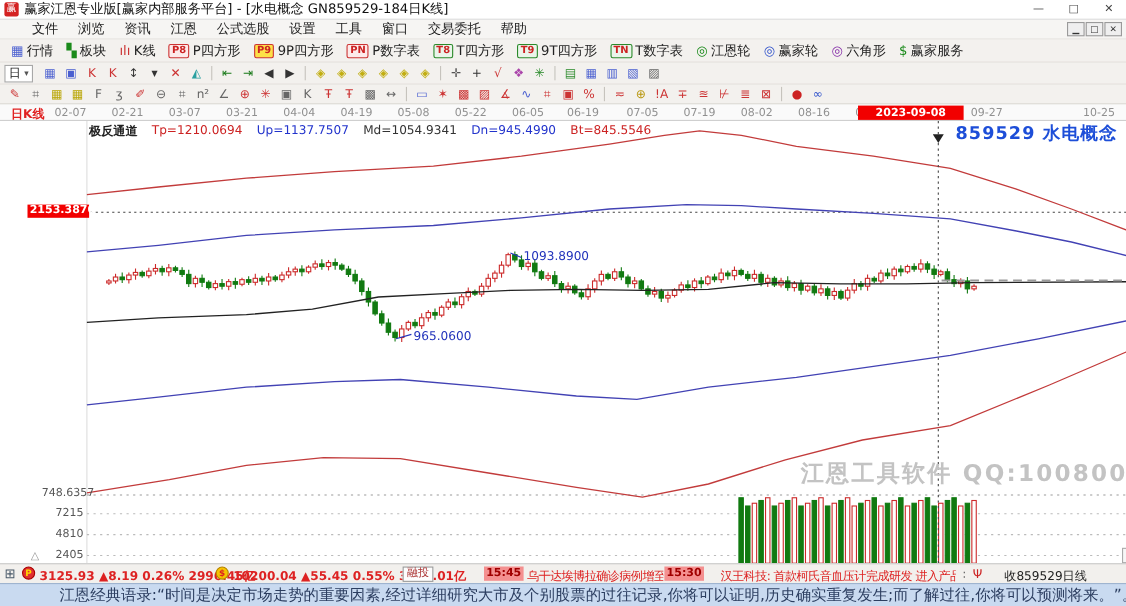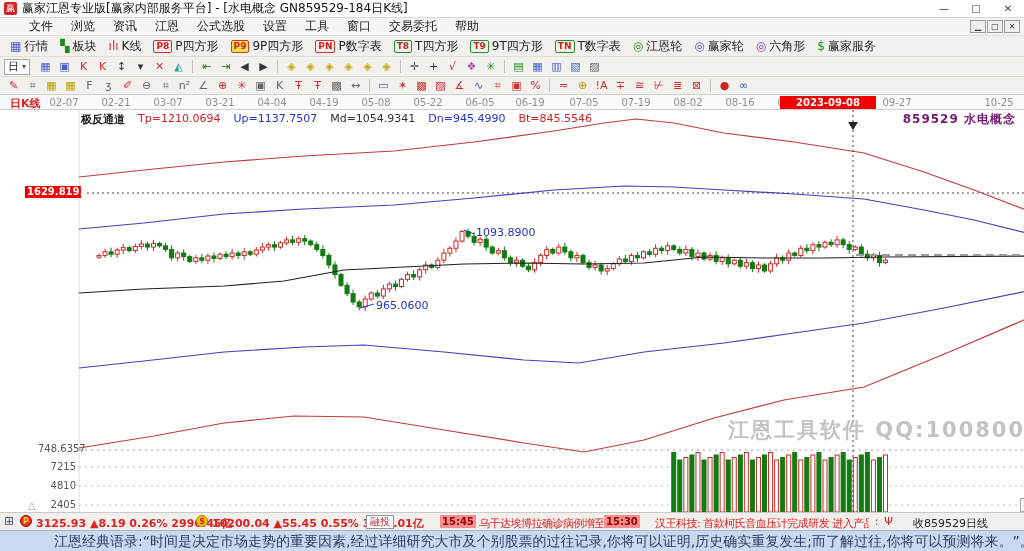--- a/index.html
+++ b/index.html
@@ -36,21 +36,21 @@
   #period-btn { display:flex; align-items:center; border:1px solid #a8a8a8; background:#fff; height:16px; padding:0 3px; gap:3px; margin-right:6px; font-size:11px; }
 
   .axis-date { position:absolute; top:2px; transform:translateX(-50%); font-size:10px; color:#909090; white-space:nowrap; }
   #crosshair-date { position:absolute; top:1px; transform:translateX(-50%); font-size:10px; font-weight:bold; color:#fff; background:#f20000; padding:0 16px; line-height:13px; }
   #mode-label { position:absolute; left:10px; top:1px; color:#e02222; font-weight:bold; font-size:11px; }
 
   
   #channel-row { position:absolute; left:57px; top:2px; display:flex; gap:13px; font-size:11px; white-space:nowrap; }
   #channel-name { color:#222; font-weight:bold; }
   .cv-red { color:#cc2222; } .cv-blue { color:#2233cc; } .cv-dark { color:#333; }
-  #symbol-label { position:absolute; right:8px; top:1px; color:#701a75; font-weight:bold; font-size:12px; letter-spacing:1px; }
+  #symbol-label { position:absolute; right:8px; top:1px; color:#1d4ed8; font-weight:bold; font-size:16px; letter-spacing:1px; }
   #price-label { position:absolute; left:1px; top:76px; background:#f20000; color:#fff; font-size:10px; font-weight:bold; padding:0 2px; line-height:12px; width:56px; }
   #lower-label { position:absolute; left:14px; top:333px; font-size:10px; color:#555; }
   .vol-tick { position:absolute; left:10px; width:42px; text-align:right; font-size:10px; color:#555; }
   .annot { position:absolute; color:#2233bb; font-size:11px; white-space:nowrap; }
   #wm1 { position:absolute; left:704px; top:306px; font-size:21px; font-weight:600; color:#c3c3c3; letter-spacing:2px; white-space:nowrap; }
   #wm2 { position:absolute; left:866px; top:338px; font-size:46px; font-weight:bold; color:#dfdede; letter-spacing:4px; white-space:nowrap; }
   #scroll-right-btn { position:absolute; left:996px; top:388px; width:20px; height:14px; border:1px solid #aaa; background:#f7f7f7; font-size:10px; color:#555; display:flex; align-items:center; justify-content:center; }
   #scroll-left-glyph { position:absolute; left:4px; top:390px; font-size:10px; color:#999; }
 
   
@@ -590,21 +590,21 @@
     <div id="channel-row">
       <span id="channel-name">极反通道</span>
       <span class="cv-red">Tp=1210.0694</span>
       <span class="cv-blue">Up=1137.7507</span>
       <span class="cv-dark">Md=1054.9341</span>
       <span class="cv-blue">Dn=945.4990</span>
       <span class="cv-red">Bt=845.5546</span>
     </div>
 
     <div id="symbol-label">859529  水电概念</div>
-    <div id="price-label" style="top: 76px;">1629.8191</div>
+    <div id="price-label" style="top: 76px;">2153.3870</div>
     <div id="lower-label" style="top: 333px;">748.6357</div>
     <div id="vol-ticks">
         <span class="vol-tick" style="top: 351px;">7215</span>
         <span class="vol-tick" style="top: 370px;">4810</span>
         <span class="vol-tick" style="top: 389px;">2405</span>
       </div>
 
     <div class="annot" id="annot-high" style="left: 452px; top: 116px;">1093.8900</div>
     <div class="annot" id="annot-low" style="left: 352px; top: 189px;">965.0600</div>
 

